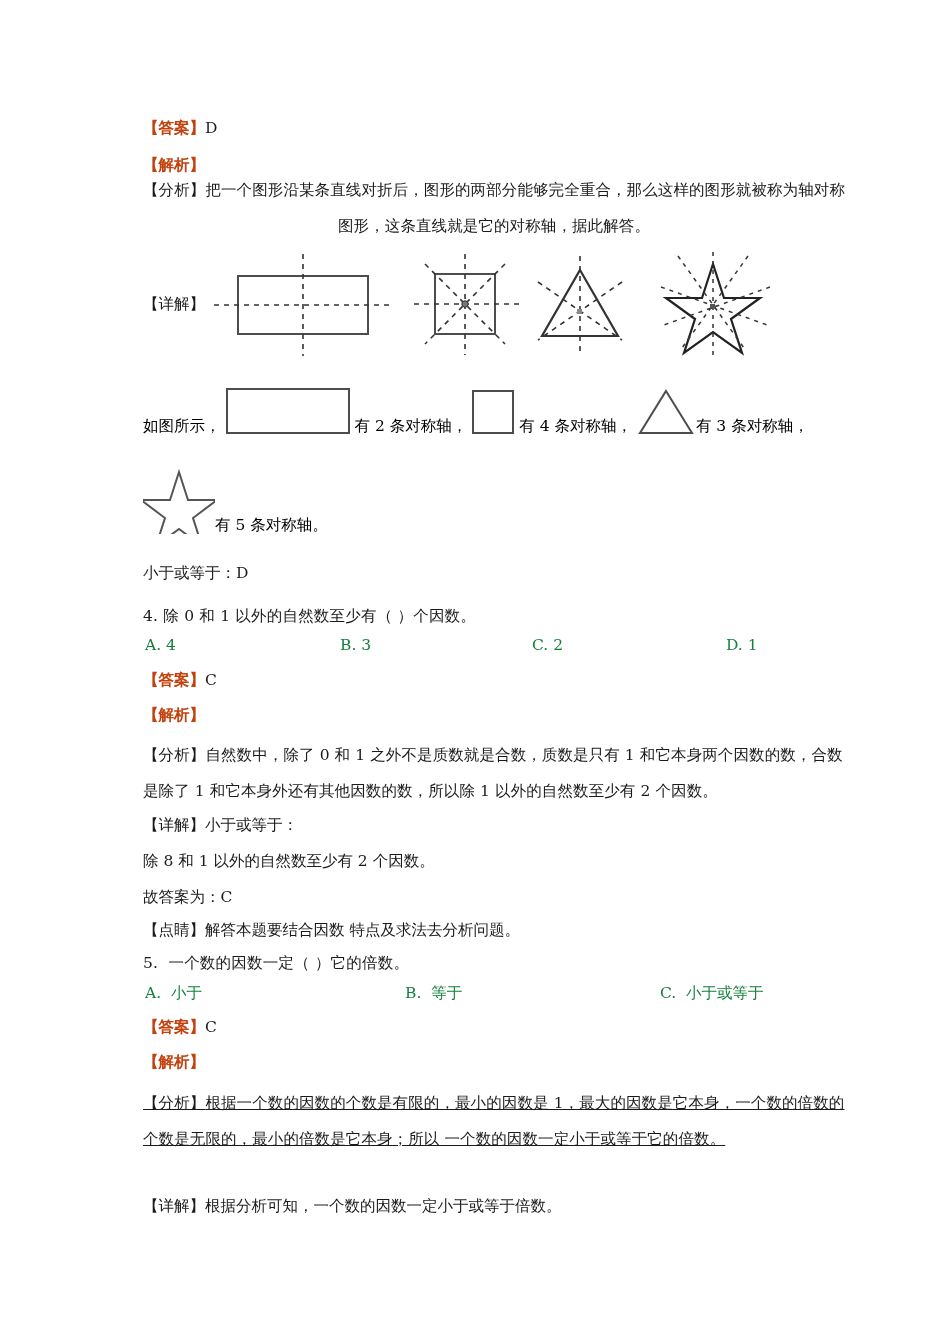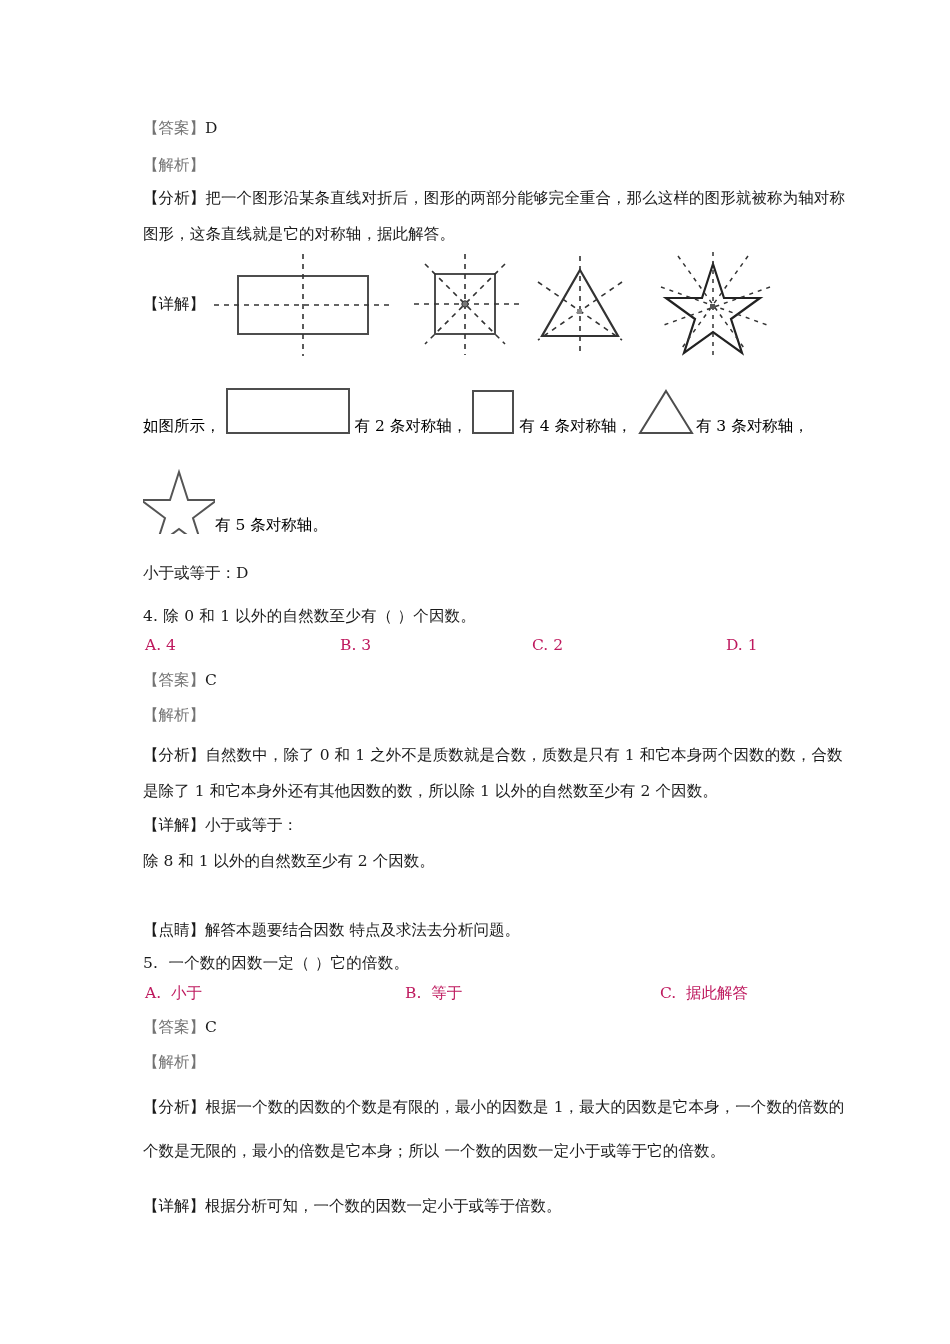--- a/index.html
+++ b/index.html
@@ -28,35 +28,36 @@
     font-size: 15.5px;
     line-height: 20px;
     white-space: nowrap;
     color: #1a1a1a;
   }
   .wrap {
     white-space: normal;
     letter-spacing: 0.1px;
   }
   .tag {
-    color: #737373;
+    color: #c2410c;
+    font-weight: bold;
   }
   .ans-val {
     color: #1a1a1a;
     font-family: "DejaVu Serif", "Liberation Serif", serif;
   }
   .q-line {
     letter-spacing: 0.2px;
   }
   .opt {
     position: absolute;
     font-size: 15.5px;
     line-height: 20px;
     white-space: nowrap;
-    color: #be185d;
+    color: #15803d;
   }
   .figrow {
     position: absolute;
   }
   .inline-row {
     position: absolute;
     left: 143px;
     display: flex;
     align-items: flex-end;
     font-size: 15.5px;
@@ -80,21 +81,21 @@
 <div class="page">
 
   <div class="line" style="top:118px;">
     <span class="tag">【答案】</span><span class="ans-val">D</span>
   </div>
 
   <div class="line" style="top:155px;">
     <span class="tag">【解析】</span>
   </div>
 
-  <div class="line wrap" style="top:180px; width:702px; line-height:36px;">
+  <div class="line wrap" style="top:172px; width:702px; line-height:36px;text-align:center;">
     <span>【分析】</span><span>把一个图形沿某条直线对折后，图形的两部分能够完全重合，那么这样的图形就被称为轴对称图形，这条直线就是它的对称轴，据此解答。</span>
   </div>
 
   <div class="detail-label" style="left:143px; top:294px;">
     <span>【详解】</span>
   </div>
 
   <div class="figrow" style="left:210px; top:252px;">
     <svg width="180" height="105" viewBox="0 0 180 105">
       <rect x="28" y="24" width="130" height="58" fill="none" stroke="#4d4d4d" stroke-width="2"></rect>
@@ -200,48 +201,49 @@
   <div class="line wrap" style="top:737px; width:706px; line-height:36px;">
     <span>【分析】</span><span>自然数中，除了 0 和 1 之外不是质数就是合数，质数是只有 1 和它本身两个因数的数，合数是除了 1 和它本身外还有其他因数的数，所以除 1 以外的自然数至少有 2 个因数。</span>
   </div>
 
   <div class="line" style="top:815px;">
     <span>【详解】</span><span>小于或等于：</span>
   </div>
 
   <div class="line" style="top:851px;">除 8 和 1 以外的自然数至少有 2 个因数。</div>
 
+  <div class="line" style="top:887px;">故答案为：C</div>
 
   <div class="line" style="top:920px;">
     <span>【点睛】</span><span>解答本题要结合因数   特点及求法去分析问题。</span>
   </div>
 
   <div class="line q-line" style="top:953px;">
     <span>5.</span>&nbsp;&nbsp;<span>一个数的因数一定（      ）它的倍数。</span>
   </div>
 
   <div class="opt" style="left:145px; top:983px;">
     <span>A.</span>&nbsp;&nbsp;<span>小于</span>
   </div>
   <div class="opt" style="left:405px; top:983px;">
     <span>B.</span>&nbsp;&nbsp;<span>等于</span>
   </div>
   <div class="opt" style="left:660px; top:983px;">
-    <span>C.</span>&nbsp;&nbsp;<span>据此解答</span>
+    <span>C.</span>&nbsp;&nbsp;<span>小于或等于</span>
   </div>
 
   <div class="line" style="top:1017px;">
     <span class="tag">【答案】</span><span class="ans-val">C</span>
   </div>
 
   <div class="line" style="top:1052px;">
     <span class="tag">【解析】</span>
   </div>
 
-  <div class="line wrap" style="top:1085px; width:706px; line-height:44px;">
+  <div class="line wrap" style="top:1085px; width:706px; line-height:36px;text-decoration:underline;">
     <span>【分析】</span><span>根据一个数的因数的个数是有限的，最小的因数是 1，最大的因数是它本身，一个数的倍数的个数是无限的，最小的倍数是它本身；所以 一个数的因数一定小于或等于它的倍数。</span>
   </div>
 
   <div class="line" style="top:1196px;">
     <span>【详解】</span><span>根据分析可知，一个数的因数一定小于或等于倍数。</span>
   </div>
 
 </div>
 
 </body></html>

